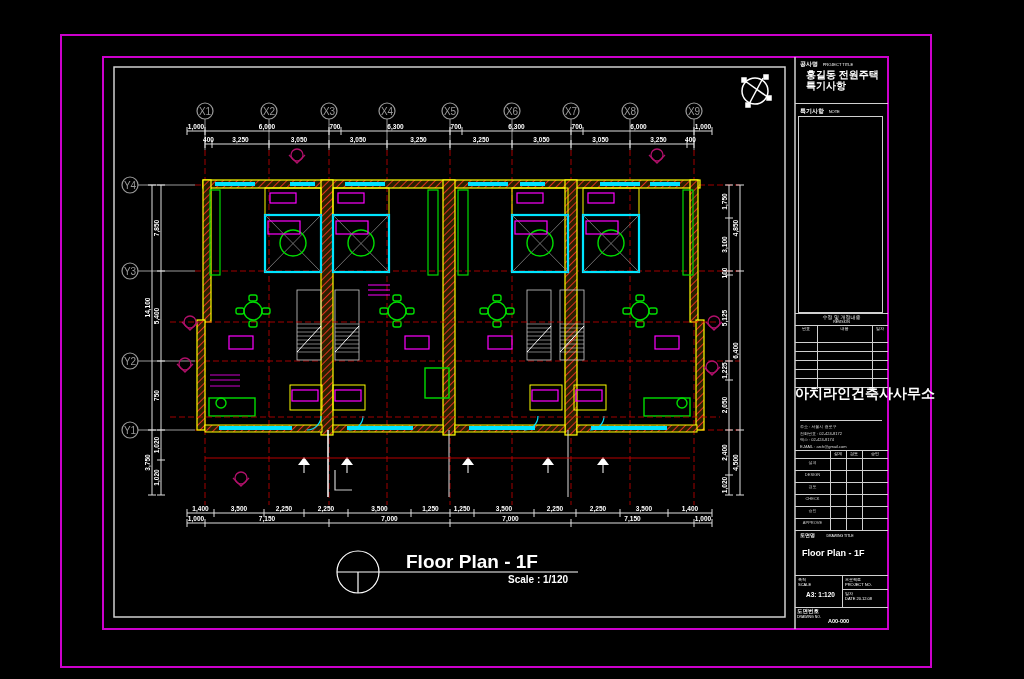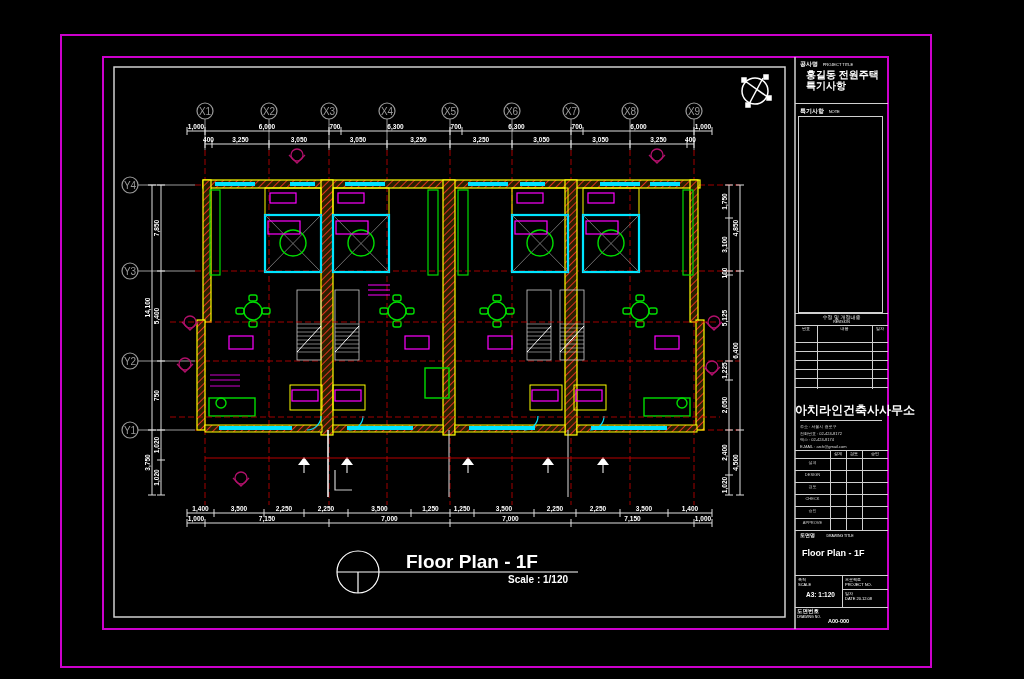--- a/index.html
+++ b/index.html
@@ -485,21 +485,21 @@
     <div id="revrows">
         <div style="position: absolute; left: 0px; top: 17px; width: 93px; border-top: 1px solid rgb(208, 208, 208);"></div>
         <div style="position: absolute; left: 0px; top: 26px; width: 93px; border-top: 1px solid rgb(208, 208, 208);"></div>
         <div style="position: absolute; left: 0px; top: 35px; width: 93px; border-top: 1px solid rgb(208, 208, 208);"></div>
         <div style="position: absolute; left: 0px; top: 44px; width: 93px; border-top: 1px solid rgb(208, 208, 208);"></div>
         <div style="position: absolute; left: 0px; top: 53px; width: 93px; border-top: 1px solid rgb(208, 208, 208);"></div>
         <div style="position: absolute; left: 0px; top: 62px; width: 93px; border-top: 1px solid rgb(208, 208, 208);"></div>
       </div>
   </div>
 
-  <div class="tb" style="left:795px;top:402px;font-size:12px;font-weight:bold;white-space:nowrap;">아치라인건축사사무소</div>
+  <div class="tb" style="left:795px;top:385px;font-size:14px;font-weight:bold;white-space:nowrap;">아치라인건축사사무소</div>
   <div style="position:absolute;left:800px;top:420px;width:82px;border-top:1px solid #d0d0d0;"></div>
   <div class="tb" style="left:800px;top:424px;font-size:4px;line-height:6.5px;color:#ddd;">
     <div>주소 : 서울시 종로구</div>
     <div>전화번호 : 02-424-8172</div>
     <div>팩스 : 02-424-8174</div>
     <div>E-MAIL : arch@gmail.com</div>
   </div>
 
   <div style="position:absolute;left:795px;top:450px;width:93px;height:80px;">
     <div style="position:absolute;left:0;top:0;width:93px;border-top:1px solid #d0d0d0;"></div>

